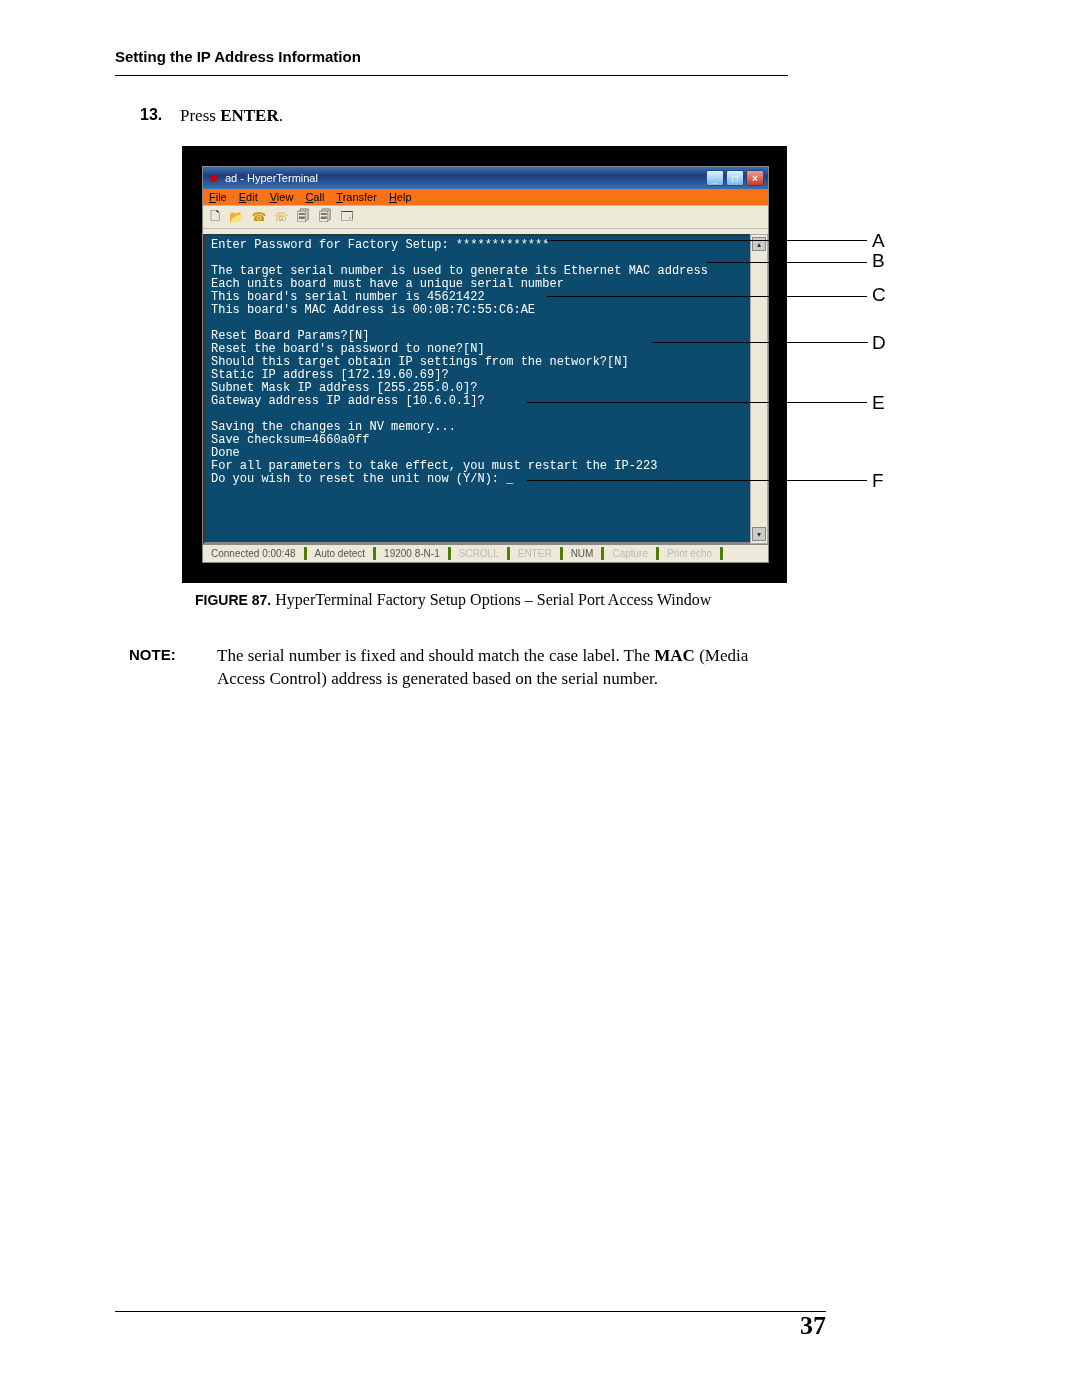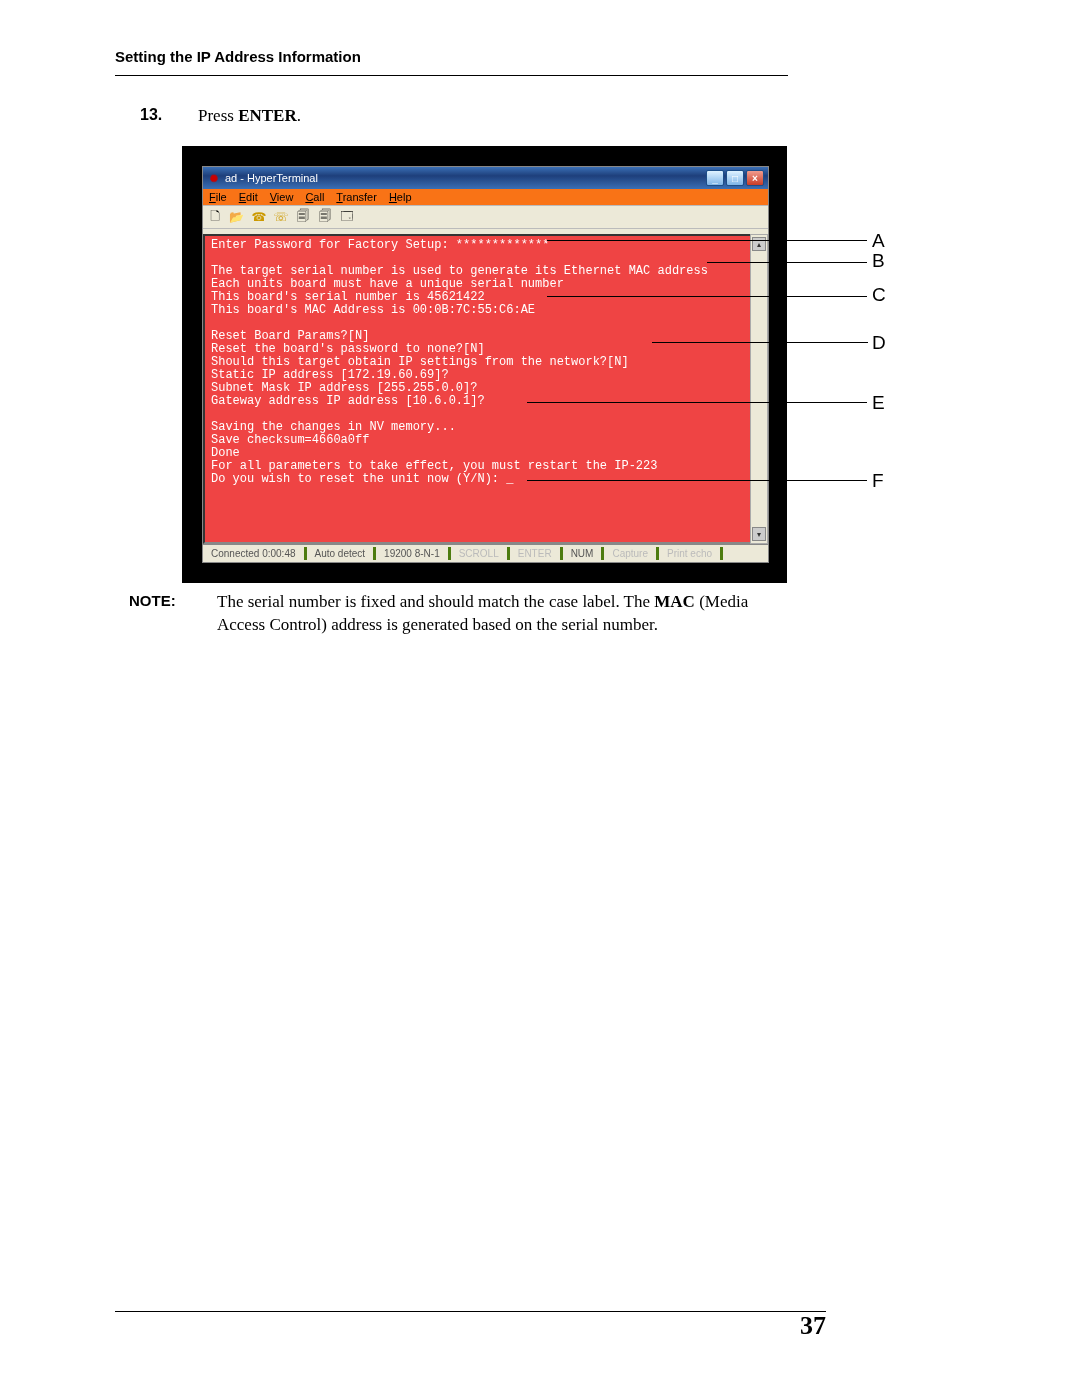--- a/index.html
+++ b/index.html
@@ -1,38 +1,38 @@
 <!DOCTYPE html>
 <html><head>
 <meta charset="utf-8">
 <style>
 html,body{margin:0;padding:0;background:#fff;font-family:"Times New Roman",Times,serif;color:#000}
 .page{width:896px;height:1397px;position:relative;box-sizing:border-box;padding:48px 108px 30px 115px}
 .section-header{font-weight:bold;font-size:15px;font-family:Arial,Helvetica,sans-serif;margin-bottom:10px}
 .hr{border:none;border-bottom:1px solid #000;margin:0 0 30px 0}
-.step-row{display:flex;gap:28px;margin-left:25px;margin-bottom:8px}
+.step-row{display:flex;gap:10px;margin-left:25px;margin-bottom:8px}
 .step-num{font-weight:bold;font-size:16px;min-width:30px;font-family:Arial,Helvetica,sans-serif}
 .step-text{font-size:17px}
 .step-italic{font-style:italic;font-size:17px;margin-left:60px;margin-top:2px;margin-bottom:20px}
 .figure-area{position:relative;margin-left:67px;margin-top:20px;margin-bottom:8px}
 .black-outer{border:10px solid #000;width:605px;padding:10px;box-sizing:border-box;background:#000}
 .window{background:#ece9d8;border:1px solid #888;width:100%;font-family:Tahoma,Arial,sans-serif;font-size:11px}
 .titlebar{background:linear-gradient(#3a6fb5,#1e3f7b 40%,#3a6fb5);color:#fff;padding:3px 4px;display:flex;align-items:center;justify-content:space-between}
 .titlebar .left{display:flex;align-items:center;gap:4px}
 .ticon{width:14px;height:14px;display:flex;align-items:center;justify-content:center;color:#c00;font-weight:bold;font-size:10px}
 .win-btns{display:flex;gap:2px}
 .win-btn{width:16px;height:14px;background:linear-gradient(#dff2ff,#7fb5e8);border:1px solid #1d4e89;border-radius:2px;display:flex;align-items:center;justify-content:center;font-size:10px;font-family:Arial,sans-serif;font-weight:bold;color:#fff}
 .win-btn.close{background:linear-gradient(#f09c8f,#c93c26);color:#fff}
 .menubar{display:flex;gap:12px;padding:2px 6px;background:#f97316;border-bottom:1px solid #bbb;font-size:11px}
 .menubar span u{text-decoration:underline}
 .toolbar{display:flex;gap:6px;padding:3px 4px;border-bottom:1px solid #bbb;background:#ece9d8;align-items:center}
 .tb-icon{width:16px;height:16px;display:flex;align-items:center;justify-content:center;font-size:12px}
 .terminal-wrap{background:#ece9d8;padding:5px 0 0 0}
 .terminal-scroll{display:flex}
-.terminal{flex:1;background:#ef4444;color:#fff;font-family:"Courier New",monospace;font-size:12px;line-height:13px;padding:3px 6px;white-space:pre;min-height:300px;border:2px inset #888;border-right:none}
+.terminal{flex:1;background:#0c4a6e;color:#fff;font-family:"Courier New",monospace;font-size:12px;line-height:13px;padding:3px 6px;white-space:pre;min-height:300px;border:2px inset #888;border-right:none}
 .scrollbar{width:16px;background:#ece9d8;border:1px solid #aaa;display:flex;flex-direction:column;align-items:center;justify-content:space-between;padding:2px 0}
 .sb-btn{width:12px;height:12px;background:#ccc;border:1px solid #888;display:flex;align-items:center;justify-content:center;font-size:8px;color:#333}
 .statusbar{display:flex;gap:0;padding:2px 0;border-top:1px solid #888;font-size:10px;color:#555;background:#ece9d8}
 .statusbar span{border-right:3px solid #4d7c0f;padding:1px 8px}
 .statusbar .dim{color:#bbb}
 .callout{position:absolute;font-family:Arial,Helvetica,sans-serif;font-size:19px;font-weight:normal}
 .callout-line{position:absolute;height:1px;background:#000}
 .figcap{font-size:16px;margin-left:80px;margin-top:6px;margin-bottom:36px}
 .figcap b{font-family:Arial,Helvetica,sans-serif;font-size:14px}
 .note-row{display:flex;gap:28px;margin-left:14px;font-size:17px;line-height:1.35}
@@ -133,20 +133,24 @@
     <div class="callout" style="left:690px;top:324px">F</div>
 
     <div class="callout-line" style="left:365px;top:94px;width:320px"></div>
     <div class="callout-line" style="left:525px;top:116px;width:160px"></div>
     <div class="callout-line" style="left:365px;top:150px;width:320px"></div>
     <div class="callout-line" style="left:470px;top:196px;width:216px"></div>
     <div class="callout-line" style="left:345px;top:256px;width:340px"></div>
     <div class="callout-line" style="left:345px;top:334px;width:340px"></div>
   </div>
 
+  <div class="figcap">
+    <b>FIGURE 87.</b>
+    <span>HyperTerminal Factory Setup Options – Serial Port Access Window</span>
+  </div>
 
   <div class="note-row">
     <div class="note-label">NOTE:</div>
     <div>
       <span>The serial number is fixed and should match the case label. The </span><b>MAC</b><span> (Media Access Control) address is generated based on the serial number.</span>
     </div>
   </div>
 
   <div class="bottom-hr"></div>
   <div class="page-num">37</div>

